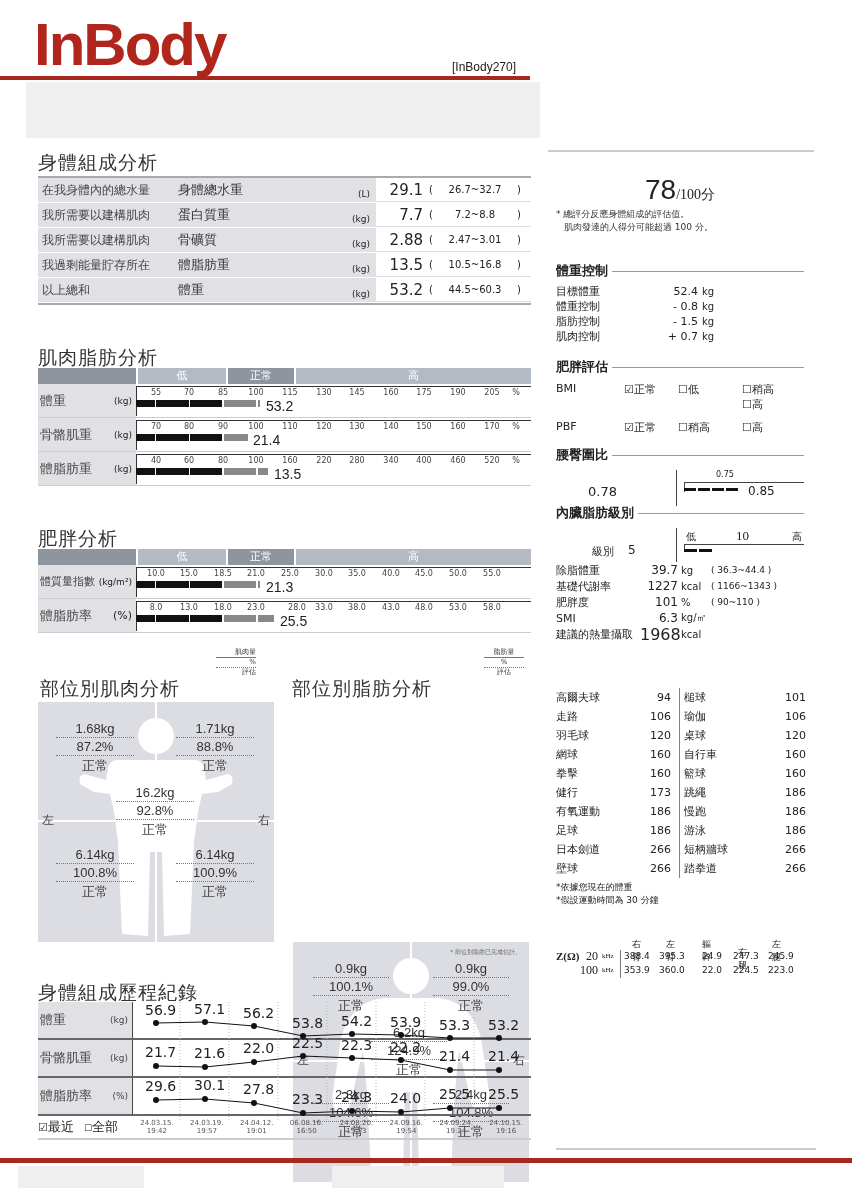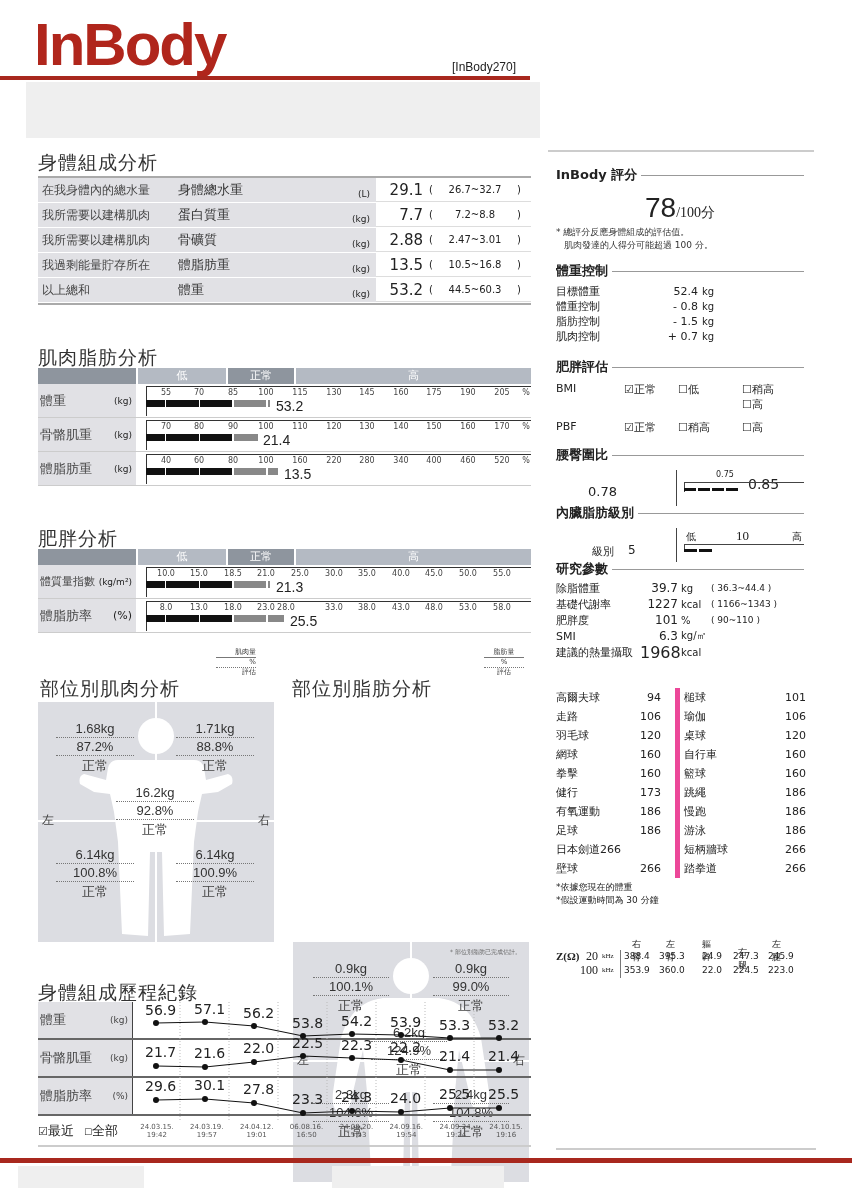--- a/index.html
+++ b/index.html
@@ -22,21 +22,21 @@
 
 .bars{left:38px;width:493px}
 .bar-head{display:flex;height:16px;font-size:11px;color:#fff}
 .bar-head .blank{width:98px;background:#8e959e}
 .bar-head .lo{width:88px;background:#b4bac3;margin-left:2px;text-align:center;line-height:16px}
 .bar-head .no{width:66px;background:#8e959e;margin-left:2px;text-align:center;line-height:16px}
 .bar-head .hi{flex:1;background:#b4bac3;margin-left:2px;text-align:center;line-height:16px}
 .bar-row{display:flex;height:34px;border-bottom:1px solid #ccc}
 .bar-row .lab{width:98px;background:#e1e1e5;display:flex;align-items:center;justify-content:space-between;padding:0 4px 0 2px;font-size:13px;color:#444}
 .bar-row .lab .u{font-size:9px;color:#222}
-.bar-row .gr{flex:1;position:relative;margin-left:10px}
+.bar-row .gr{flex:1;position:relative;margin-left:0}
 .bar-row .axis{position:absolute;left:0;right:0;top:2px;height:1px;background:#333}
 .bar-row .vl{position:absolute;left:0;top:2px;width:1px;height:30px;background:#333}
 .tick{position:absolute;top:4px;font-size:8px;color:#444;transform:translateX(-50%)}
 .fill-b{position:absolute;top:16px;height:7px;background:#111}
 .fill-g{position:absolute;top:16px;height:7px;background:#888}
 .sep{position:absolute;top:16px;height:7px;width:1px;background:#fff}
 .bval{position:absolute;top:14px;font-size:14px;font-family:"Liberation Sans",sans-serif}
 
 .seg{width:236px;height:240px;background:#dcdde2;position:relative}
 .seg .cross-v{position:absolute;left:117px;top:0;width:2px;height:100%;background:#fff}
@@ -269,21 +269,21 @@
         <span>體脂肪率</span>
         <span class="u" style="font-size:11px">(%)</span>
       </div>
     <div class="gr">
       <div class="axis"></div>
         <div class="vl"></div>
       <span class="tick" style="left:20px">8.0</span>
       <span class="tick" style="left:53px">13.0</span>
       <span class="tick" style="left:87px">18.0</span>
       <span class="tick" style="left:120px">23.0</span>
-      <span class="tick" style="left:140px">28.0</span>
+      <span class="tick" style="left:161px">28.0</span>
       <span class="tick" style="left:188px">33.0</span>
       <span class="tick" style="left:221px">38.0</span>
       <span class="tick" style="left:255px">43.0</span>
       <span class="tick" style="left:288px">48.0</span>
       <span class="tick" style="left:322px">53.0</span>
       <span class="tick" style="left:356px">58.0</span>
       <div class="fill-b" style="left:0;width:86px"></div>
       <div class="fill-g" style="left:88px;width:32px"></div>
       <div class="fill-g" style="left:122px;width:16px"></div>
       <div class="sep" style="left:19px"></div>
@@ -466,21 +466,21 @@
       <span class="abs" style="left:12px;top:0;font-size:14px">29.6</span>
       <span class="abs" style="left:61px;top:-1px;font-size:14px">30.1</span>
       <span class="abs" style="left:110px;top:3px;font-size:14px">27.8</span>
       <span class="abs" style="left:159px;top:13px;font-size:14px">23.3</span>
       <span class="abs" style="left:208px;top:11px;font-size:14px">24.3</span>
       <span class="abs" style="left:257px;top:12px;font-size:14px">24.0</span>
       <span class="abs" style="left:306px;top:8px;font-size:14px">25.5</span>
       <span class="abs" style="left:355px;top:8px;font-size:14px">25.5</span>
     </div>
   </div>
-  <div style="display:flex;height:31px;border-bottom:2px solid #ccc;align-items:center">
+  <div style="display:flex;height:24px;border-bottom:2px solid #ccc;align-items:center">
     <div style="width:94px;display:flex;gap:10px;font-size:13px;align-items:center">
       <span><span style="font-size:11px">☑</span><span>最近</span></span>
       <span><span style="font-size:9px">☐</span><span>全部</span></span>
     </div>
     <div style="flex:1;display:flex;font-size:7px;color:#555;text-align:center">
       <div style="flex:1">
           <div>24.03.15.</div>
           <div>19:42</div>
         </div>
       <div style="flex:1">
@@ -510,23 +510,20 @@
       <div style="flex:1">
           <div>24.10.15.</div>
           <div>19:16</div>
         </div>
     </div>
   </div>
 </div>
 <div class="abs" style="left:556px;top:1148px;width:260px;height:2px;background:#ccc"></div>
 
 <div class="abs rc" style="top:166px">
-  <div class="r-title">
-      <span>InBody 評分</span>
-    </div>
   <div style="text-align:center;margin-top:8px;width:248px">
     <span style="font-size:28px;font-family:'Liberation Sans',sans-serif">78</span><span style="font-size:14px;font-family:'Liberation Serif',serif">/100分</span>
   </div>
   <div style="font-size:9px;color:#333;margin-top:2px">* 總評分反應身體組成的評估值。</div>
   <div style="font-size:9px;color:#333;padding-left:8px">肌肉發達的人得分可能超過 100 分。</div>
 </div>
 
 <div class="abs rc" style="top:262px">
   <div class="r-title">
       <span>體重控制</span>
@@ -577,21 +574,21 @@
 </div>
 
 <div class="abs rc" style="top:446px">
   <div class="r-title">
       <span>腰臀圍比</span>
     </div>
   <div style="position:relative;height:44px">
     <span class="abs" style="left:32px;top:20px;font-size:13px">0.78</span>
     <div class="abs" style="left:120px;top:6px;width:1px;height:36px;background:#444"></div>
     <span class="abs" style="left:160px;top:6px;font-size:8px">0.75</span>
-    <span class="abs" style="left:192px;top:12px;font-size:14px">0.85</span>
+    <span class="abs" style="left:192px;top:20px;font-size:12px">0.85</span>
     <div class="abs" style="left:128px;top:18px;width:120px;height:1px;background:#444"></div>
     <div class="abs" style="left:128px;top:18px;width:1px;height:10px;background:#444"></div>
     <div class="abs" style="left:128px;top:24px;width:54px;height:3px;background:repeating-linear-gradient(90deg,#111 0 12px,#fff 12px 14px)"></div>
   </div>
 </div>
 
 <div class="abs rc" style="top:504px">
   <div class="r-title">
       <span>內臟脂肪級別</span>
     </div>
@@ -602,23 +599,20 @@
     <span class="abs" style="left:130px;top:8px;font-size:10px">低</span>
     <span class="abs" style="left:180px;top:6px;font-size:13px;font-family:'Liberation Serif',serif">10</span>
     <span class="abs" style="left:236px;top:8px;font-size:10px">高</span>
     <div class="abs" style="left:128px;top:22px;width:120px;height:1px;background:#444"></div>
     <div class="abs" style="left:128px;top:22px;width:1px;height:8px;background:#444"></div>
     <div class="abs" style="left:128px;top:27px;width:30px;height:3px;background:repeating-linear-gradient(90deg,#111 0 13px,#fff 13px 15px)"></div>
   </div>
 </div>
 
 <div class="abs rc" style="top:560px">
-  <div class="r-title">
-      <span>研究參數</span>
-    </div>
   <div style="margin-top:2px">
     <div class="r-row" style="height:16px">
         <span style="width:84px">除脂體重</span>
         <span style="width:38px;text-align:right;font-size:12px">39.7</span>
         <span class="small" style="width:30px;margin-left:3px">kg</span>
         <span style="font-size:9px">( 36.3~44.4 )</span>
       </div>
     <div class="r-row" style="height:16px">
         <span style="width:84px">基礎代謝率</span>
         <span style="width:38px;text-align:right;font-size:12px">1227</span>
@@ -639,21 +633,21 @@
     <div class="r-row" style="height:16px">
         <span style="width:84px">建議的熱量攝取</span>
         <span style="width:38px;text-align:right;font-size:16px">1968</span>
         <span class="small" style="width:30px;margin-left:3px">kcal</span>
       </div>
   </div>
 </div>
 
 <div class="abs rc" style="top:684px">
   <div style="display:flex;margin-top:4px;width:250px">
-    <div style="width:124px;border-right:5px solid #ec4899;padding-right:14px">
+    <div style="width:124px;border-right:1px solid #ec4899;padding-right:8px">
       <div class="r-row" style="justify-content:space-between;height:19px">
           <span>高爾夫球</span>
           <span>94</span>
         </div>
       <div class="r-row" style="justify-content:space-between;height:19px">
           <span>走路</span>
           <span>106</span>
         </div>
       <div class="r-row" style="justify-content:space-between;height:19px">
           <span>羽毛球</span>
@@ -672,21 +666,21 @@
           <span>173</span>
         </div>
       <div class="r-row" style="justify-content:space-between;height:19px">
           <span>有氧運動</span>
           <span>186</span>
         </div>
       <div class="r-row" style="justify-content:space-between;height:19px">
           <span>足球</span>
           <span>186</span>
         </div>
-      <div class="r-row" style="height:19px">
+      <div class="r-row" style="justify-content:space-between;height:19px">
           <span>日本劍道</span>
           <span>266</span>
         </div>
       <div class="r-row" style="justify-content:space-between;height:19px">
           <span>壁球</span>
           <span>266</span>
         </div>
     </div>
     <div style="flex:1;padding-left:4px">
       <div class="r-row" style="justify-content:space-between;height:19px">

